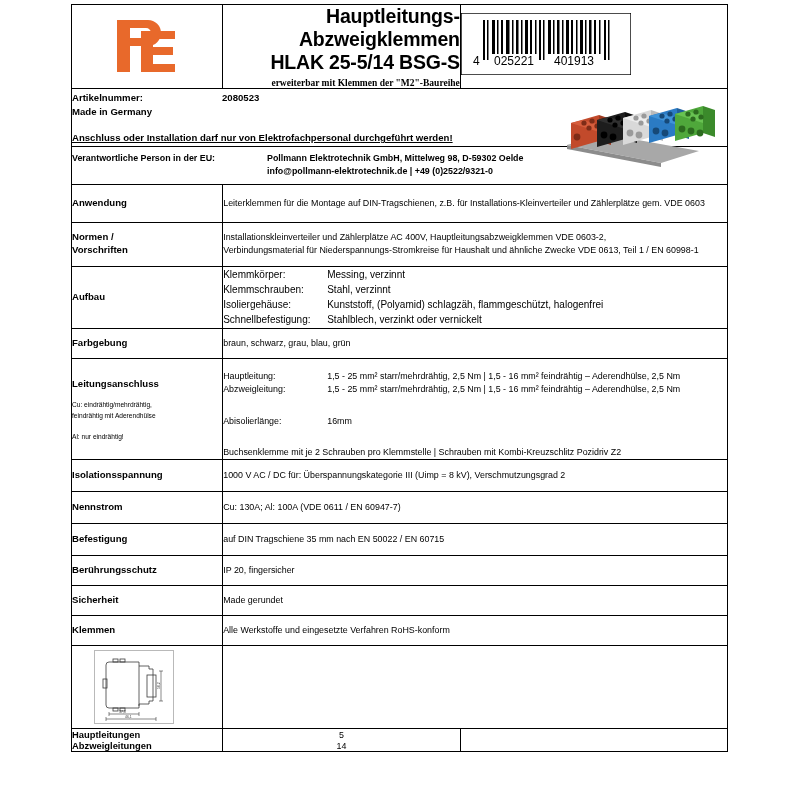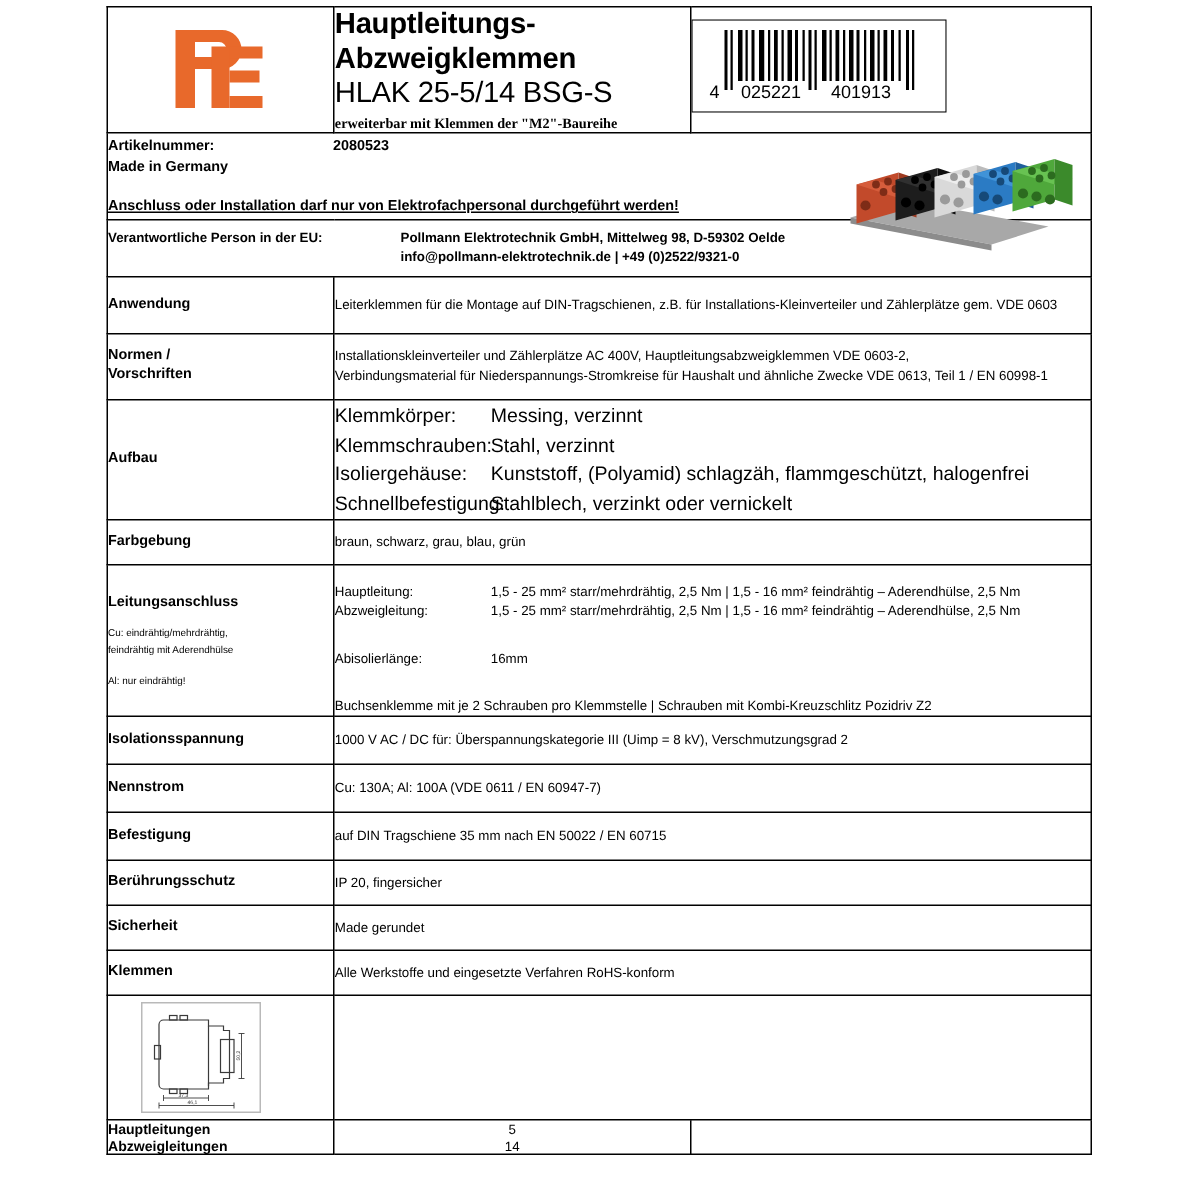--- a/index.html
+++ b/index.html
@@ -29,23 +29,23 @@
     vertical-align: middle;
     box-sizing: border-box;
   }
 
   
   .logo-cell { width: 100px; height: 72px; padding: 0; }
   .logo-wrap {
     width: 100%; height: 100%;
     display: flex; align-items: center; justify-content: center;
   }
-  .title-cell { padding: 4px 6px 6px 6px; text-align: left; }
+  .title-cell { padding: 4px 6px 6px 6px; text-align: right; }
   .t1 { font-size: 19.5px; font-weight: bold; letter-spacing: -0.2px; line-height: 1.18; }
-  .t2 { font-size: 19.5px; font-weight: normal; letter-spacing: -0.2px; line-height: 1.22; }
+  .t2 { font-size: 19.5px; font-weight: bold; letter-spacing: -0.2px; line-height: 1.22; }
   .t3 { font-size: 9.5px; font-weight: bold; margin-top: 3px; font-family: Liberation Serif, serif; }
   .bc-cell { width: 182px; padding: 3px 6px; }
 
   
   .lbl {
     width: 101px;
     font-size: 9.6px; font-weight: bold;
     padding: 4px 0 4px 7px;
     line-height: 1.35;
     vertical-align: middle;
@@ -66,21 +66,21 @@
   .warn {
     font-size: 9.6px; font-weight: bold;
     text-decoration: underline;
     margin-top: 13px;
   }
   .eu-cell { padding: 7px 0 7px 7px; }
   .eu-row { display: flex; font-size: 8.9px; font-weight: bold; line-height: 1.5; }
   .eu-row .k { width: 195px; flex: 0 0 195px; }
 
   
-  .spec { display: flex; line-height: 1.52; font-size: 13px; }
+  .spec { display: flex; line-height: 1.52; font-size: 10px; }
   .spec .k { width: 104px; flex: 0 0 104px; }
   .spec2 { display: flex; line-height: 1.52; font-size: 8.9px; }
   .spec2 .k { width: 104px; flex: 0 0 104px; }
 
   
   .la-cell { padding: 6px 3px 5px 7px; vertical-align: top; }
   .la-title { font-size: 9.6px; font-weight: bold; }
   .la-sub { font-size: 6.6px; line-height: 1.6; margin-top: 11px; }
   .la-sub2 { font-size: 6.6px; margin-top: 11px; }
 

